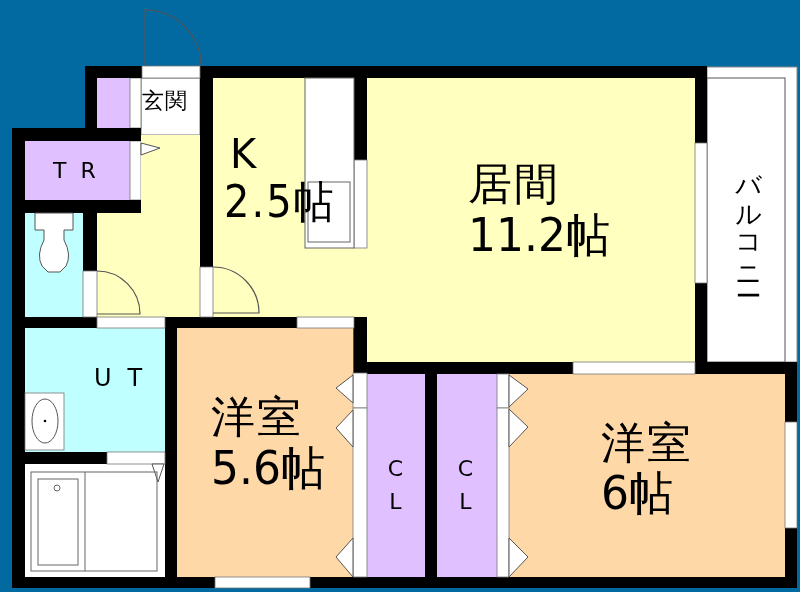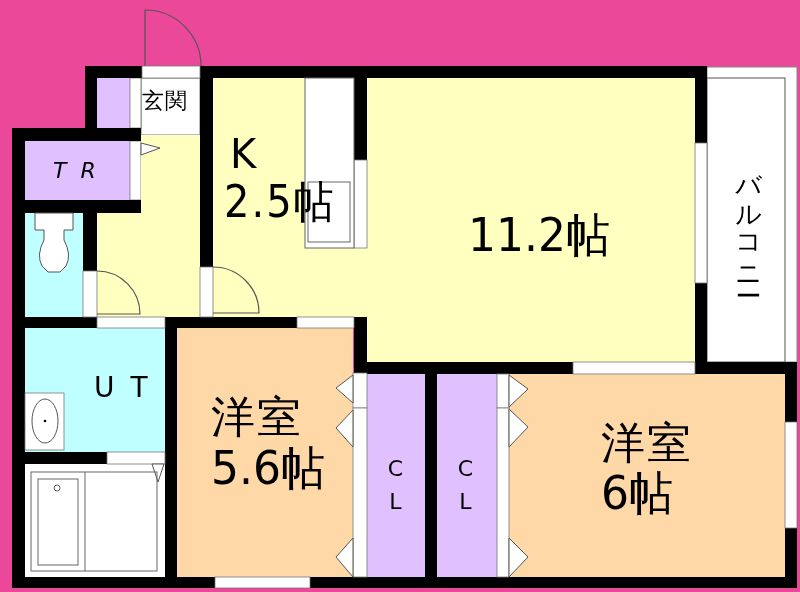--- a/index.html
+++ b/index.html
@@ -1,27 +1,27 @@
 <!DOCTYPE html>
 <html><head>
   <meta charset="utf-8">
   <style>
     html, body { margin: 0; padding: 0; background: #ffffff; }
-    #plan { position: relative; width: 800px; height: 592px; overflow: hidden; background: #ec4899;
+    #plan { position: relative; width: 800px; height: 592px; overflow: hidden; background: #0369a1;
             font-family: "DejaVu Sans", "Liberation Sans", sans-serif; color: #000; }
     #plan svg { position: absolute; left: 0; top: 0; }
     .lbl { position: absolute; line-height: 1; white-space: nowrap; color: #000; }
     .genkan { left: 142px; top: 90px; font-size: 22px; letter-spacing: 1px; }
-    .tr { left: 53px; top: 160px; font-size: 22px; letter-spacing: 14px; font-style: italic; }
+    .tr { left: 53px; top: 160px; font-size: 22px; letter-spacing: 14px; }
     .k-name { left: 230px; top: 134px; font-size: 40px; }
     .k-size { left: 224px; top: 180px; font-size: 40px; letter-spacing: 2px; transform: scaleY(1.1); transform-origin: left top; }
     .lv-name { left: 468px; top: 162px; font-size: 44px; letter-spacing: 2px; }
     .lv-size { left: 468px; top: 212px; font-size: 44px; transform: scaleY(1.05); transform-origin: left top; }
     .balcony { left: 736px; top: 156px; font-size: 26px; writing-mode: vertical-rl; text-orientation: upright; letter-spacing: 2px; }
-    .ut { left: 94px; top: 374px; font-size: 28px; letter-spacing: 16px; }
+    .ut { left: 94px; top: 366px; font-size: 24px; letter-spacing: 16px; }
     .w1-name { left: 211px; top: 395px; font-size: 44px; letter-spacing: 2px; }
     .w1-size { left: 211px; top: 445px; font-size: 44px; transform: scaleY(1.05); transform-origin: left top; }
     .cl1 { left: 384px; top: 456px; font-size: 22px; writing-mode: vertical-lr; text-orientation: upright; letter-spacing: 8px; }
     .cl2 { left: 454px; top: 456px; font-size: 22px; writing-mode: vertical-lr; text-orientation: upright; letter-spacing: 8px; }
     .w2-name { left: 601px; top: 421px; font-size: 44px; letter-spacing: 2px; }
     .w2-size { left: 601px; top: 470px; font-size: 44px; transform: scaleY(1.05); transform-origin: left top; }
     .watermark { left: 333px; top: 280px; font-size: 24px; letter-spacing: 10px; color: rgba(255,255,255,0.7); }
   </style>
 </head>
 <body>
@@ -132,20 +132,21 @@
       <rect x="38" y="479" width="40" height="86"></rect>
       <line x1="85" y1="472" x2="85" y2="571"></line>
       <circle cx="57" cy="488" r="3"></circle>
     </g>
   </svg>
 
   <div class="lbl genkan">玄関</div>
   <div class="lbl tr">TR</div>
   <div class="lbl k-name">K</div>
   <div class="lbl k-size">2.5帖</div>
+  <div class="lbl lv-name">居間</div>
   <div class="lbl lv-size">11.2帖</div>
   <div class="lbl balcony">バルコニー</div>
   <div class="lbl ut">UT</div>
   <div class="lbl w1-name">洋室</div>
   <div class="lbl w1-size">5.6帖</div>
   <div class="lbl cl1">CL</div>
   <div class="lbl cl2">CL</div>
   <div class="lbl w2-name">洋室</div>
   <div class="lbl w2-size">6帖</div>
 </div>

